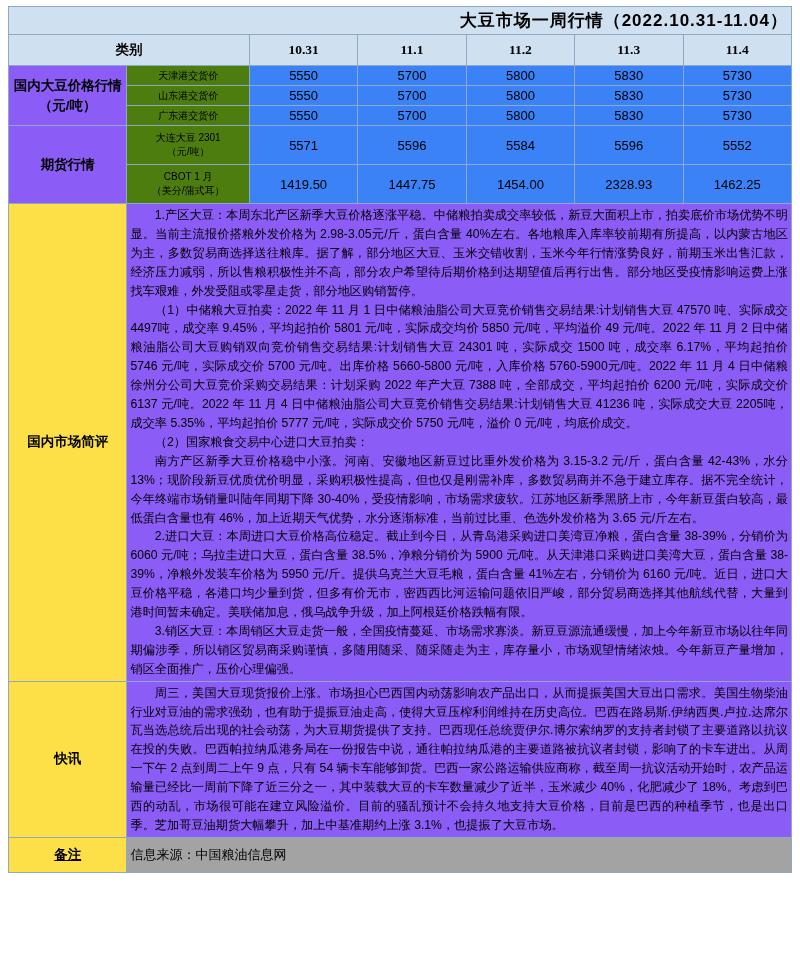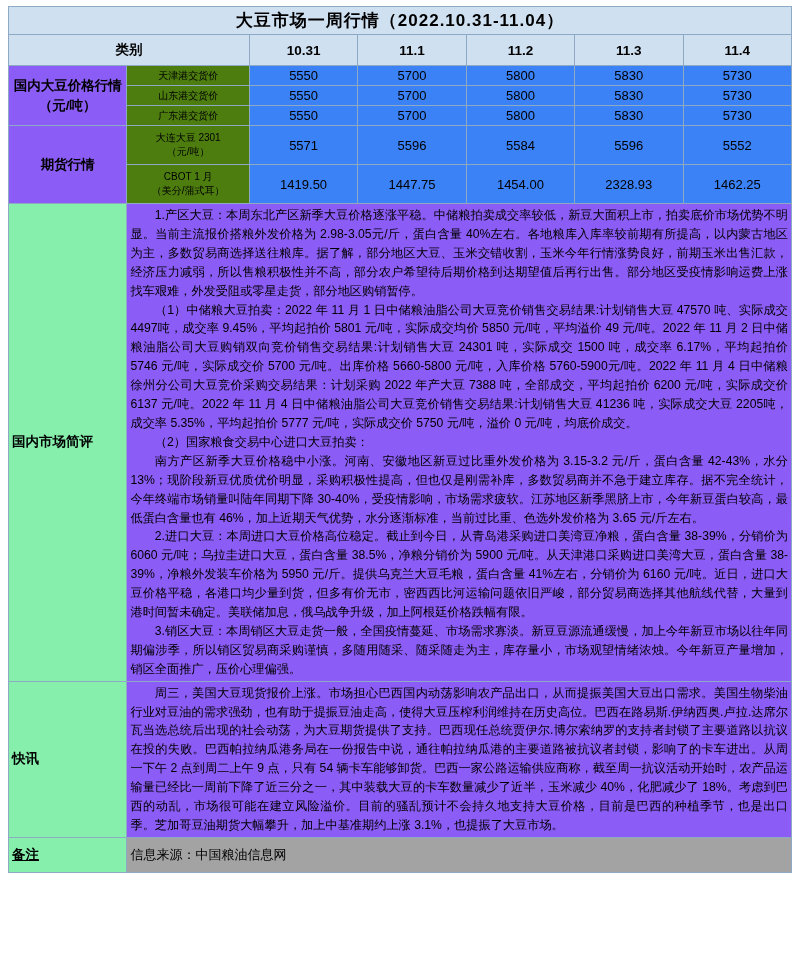--- a/index.html
+++ b/index.html
@@ -22,33 +22,34 @@
     border-collapse: collapse;
     table-layout: fixed;
   }
   table.main td, table.main th {
     border: 1px solid #8ea9c4;
     vertical-align: middle;
     padding: 2px 3px;
   }
   .title-cell {
     background: #cfe0f0;
-    text-align: center;
+    text-align: right;
     font-size: 17px;
     font-weight: bold;
     letter-spacing: 1px;
     padding: 9px 0 9px 0;
     color: #000;
   }
   .hdr {
     background: #cfe0f0;
     text-align: center;
     font-weight: bold;
     font-size: 13.5px;
     height: 26px;
+    font-family: Liberation Serif, serif;
   }
   .rowhdr {
     background: #8b5cf6;
     text-align: center;
     font-weight: bold;
     font-size: 13.5px;
     line-height: 1.45;
   }
   .subhdr {
     background: #4d7c0f;
@@ -59,22 +60,22 @@
   .num {
     background: #3b82f6;
     text-align: center;
     font-size: 13px;
   }
   .num.tall {
     height: 34px;
     margin-top: 39px;
   }
   .note-label {
-    background: #86efac;
-    text-align: left;
+    background: #fde047;
+    text-align: center;
     font-weight: bold;
     font-size: 13.5px;
   }
   .note-body {
     background: #8b5cf6;
     font-size: 12.2px;
     line-height: 1.55;
     text-align: justify;
     padding: 4px 6px 5px 6px;
   }

